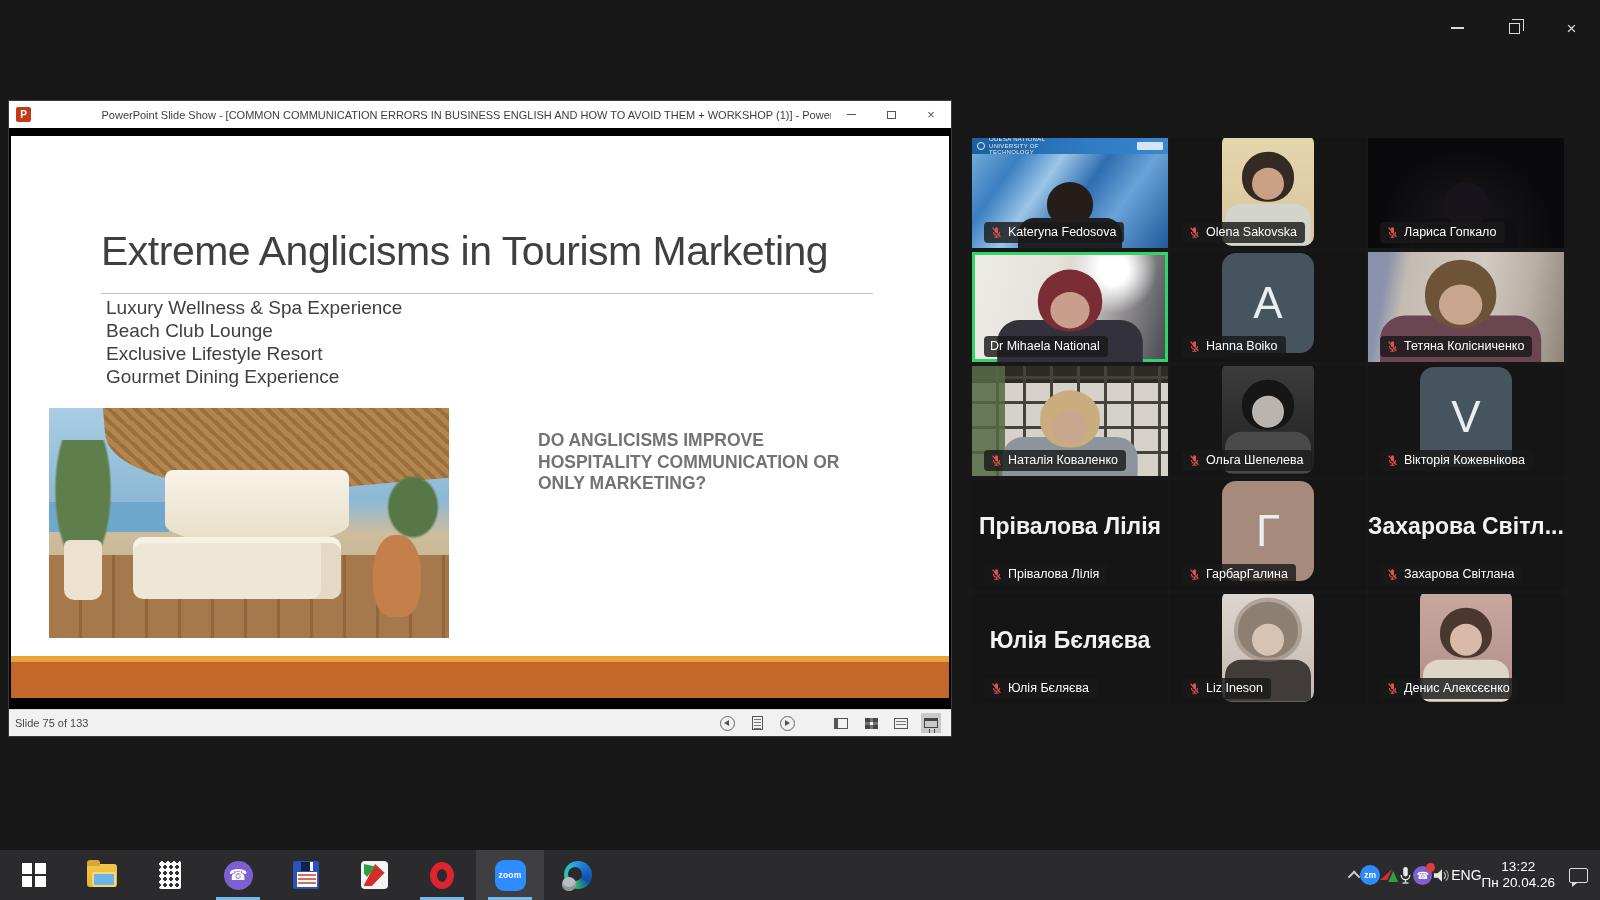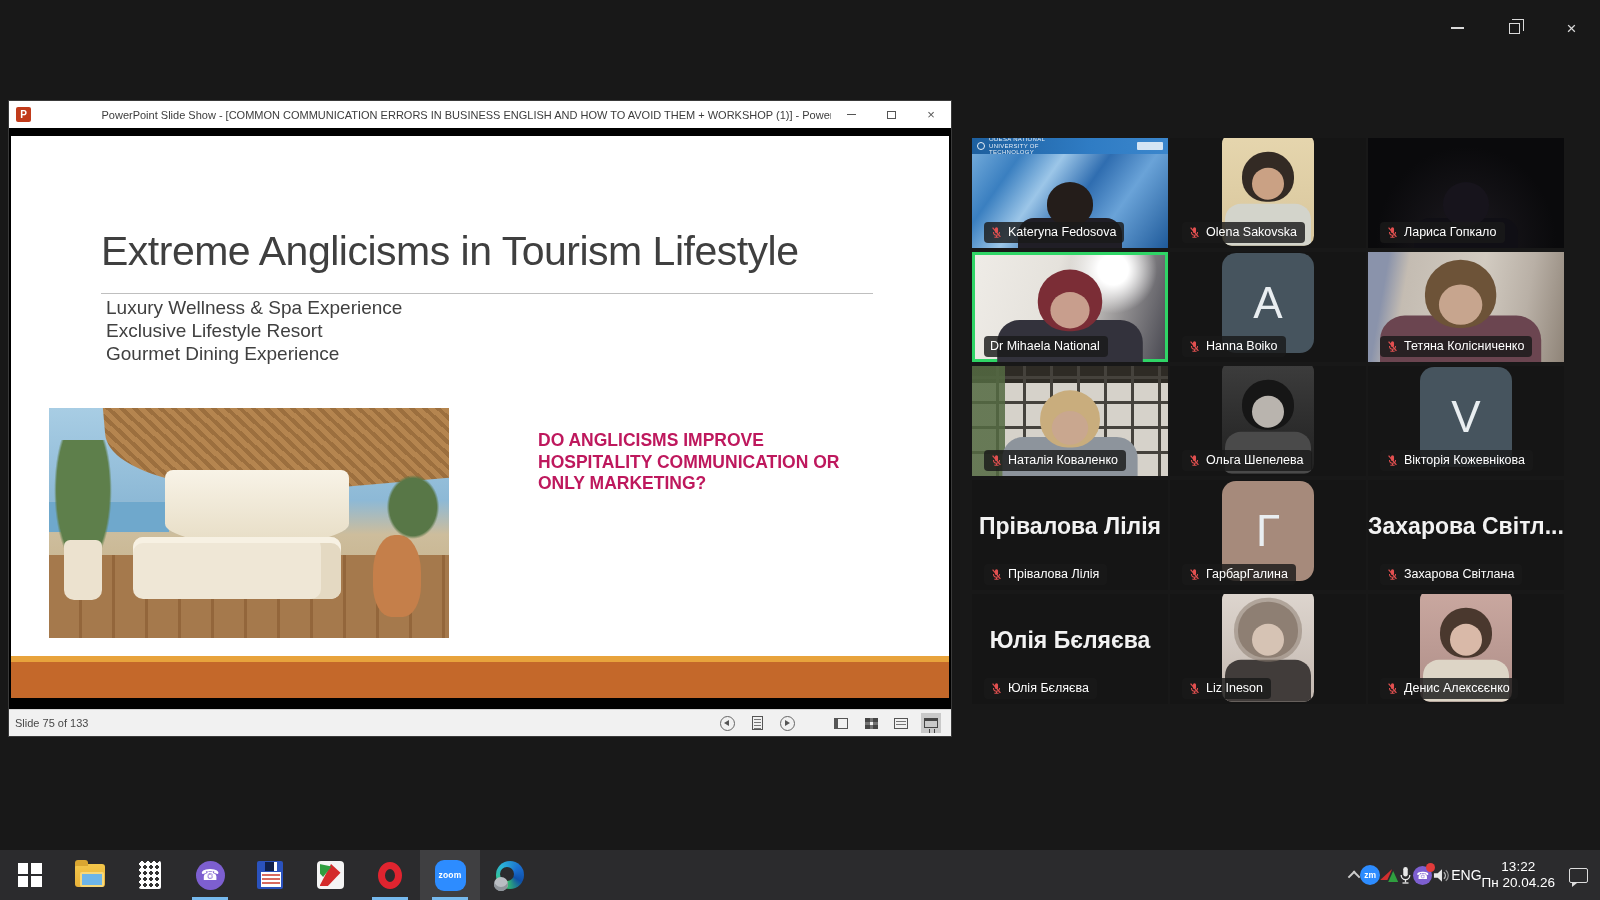--- a/index.html
+++ b/index.html
@@ -25,21 +25,21 @@
   .ppt-ic-max { width:9px; height:8px; border:1.2px solid #555; }
   .ppt-ic-close { font-size:13px; color:#555; }
   .ppt-stage { position:absolute; left:0; top:27px; right:0; bottom:27px; background:#000; }
   .slide { position:absolute; left:2px; top:8px; width:938px; height:562px; background:#fff; overflow:hidden; }
 
   .s-title { position:absolute; left:90px; top:94px; font-size:41px; letter-spacing:-0.5px; color:#3f3f3f; line-height:1.05; }
   .s-rule { position:absolute; left:90px; top:157px; width:772px; height:1px; background:#bfbfbf; }
   .s-bullets { position:absolute; left:95px; top:160px; font-size:19px; color:#404040; line-height:23px; }
   .s-body { position:absolute; left:527px; top:181px; width:300px; font-size:18px; color:#595959; line-height:21.5px; }
   .s-body b { color:#4a4a4a; }
-  .s-question { position:absolute; left:527px; top:294px; width:335px; font-size:17.5px; font-weight:bold; color:#be185d; line-height:21.5px; }
+  .s-question { position:absolute; left:527px; top:294px; width:335px; font-size:17.5px; font-weight:bold; color:#737373; line-height:21.5px; }
   .s-band-stripe { position:absolute; left:0; right:0; top:520px; height:6px; background:#e8a33c; }
   .s-band { position:absolute; left:0; right:0; top:526px; height:36px; background:#c4682a; }
 
   
   .s-photo { position:absolute; left:38px; top:272px; width:400px; height:230px; background:linear-gradient(180deg,#a8cde4 0%,#8db9d6 40%,#cdbd9c 55%,#c0a87e 100%); overflow:hidden; }
   .ph-sea { position:absolute; left:0; top:41%; width:30%; height:13%; background:#6fa8cc; }
   .ph-canopy { position:absolute; left:14%; top:-22%; width:100%; height:58%; background:repeating-linear-gradient(48deg,#b5854f 0 5px,#9c6f3e 5px 9px); border-radius:0 0 0 55%; transform:rotate(-5deg); }
   .ph-drape { position:absolute; left:29%; top:27%; width:46%; height:32%; background:linear-gradient(#f8f3e7,#e7ddc5); border-radius:8px 8px 45% 45% / 8px 8px 28% 28%; }
   .ph-deck { position:absolute; left:0; bottom:0; width:100%; height:36%; background:repeating-linear-gradient(90deg,#a5794c 0 30px,#93663b 30px 33px); }
   .ph-sofa { position:absolute; left:21%; bottom:17%; width:52%; height:27%; background:#efe7d6; border-radius:10px; box-shadow:inset 0 6px 0 #f7f1e3, inset -20px 0 0 #e4d9c2; }
@@ -102,21 +102,21 @@
 
   .big-name { position:absolute; left:0; right:0; top:0; bottom:18px; display:flex; align-items:center; justify-content:center; font-size:23px; font-weight:bold; color:#f2f2f2; white-space:nowrap; overflow:hidden; }
 
   .name-label { position:absolute; left:5px; bottom:5px; max-width:186px; display:flex; align-items:center; gap:5px; background:rgba(26,26,26,.82); border-radius:4px; padding:3px 8px 4px 6px; z-index:4;margin-left:7px; }
   .label-text { font-size:12.5px; color:#fff; white-space:nowrap; }
   .mic-muted { flex:0 0 auto; }
 
   
   .taskbar { position:absolute; left:0; bottom:0; width:1600px; height:50px; background:#2b2b2d; display:flex; align-items:stretch; }
   .tb-apps { display:flex; }
-  .app { position:relative; width:60px; display:flex; align-items:center; justify-content:center; cursor:pointer; }
+  .app { position:relative; width:68px; display:flex; align-items:center; justify-content:center; cursor:pointer; }
   .app.running::after { content:''; position:absolute; left:12px; right:12px; bottom:0; height:3px; background:#76b9ed; }
   .app.active { background:#3f3f41; }
   .ic { position:relative; }
 
   .app-start .ic { width:24px; height:24px; background:#fff; -webkit-mask:none; background-image:linear-gradient(to right,transparent 0 10.5px,#2b2b2d 10.5px 13.5px,transparent 13.5px),linear-gradient(to bottom,transparent 0 10.5px,#2b2b2d 10.5px 13.5px,transparent 13.5px); background-color:#fff; }
   .app-file-explorer .ic { width:30px; height:23px; background:linear-gradient(#f3c64a,#e8b23a); border-radius:3px; }
   .app-file-explorer .ic::before { content:''; position:absolute; left:0; top:-4px; width:13px; height:6px; background:#d9a632; border-radius:3px 3px 0 0; }
   .app-file-explorer .ic::after { content:''; position:absolute; left:5px; top:8px; width:20px; height:11px; background:#6db5e8; border:2px solid #f7d879; border-radius:2px; }
   .app-calculator .ic { width:22px; height:28px; background:#fff; border-radius:2px; padding-top:3px; background-image:radial-gradient(circle 1.6px,#333 99%,transparent),radial-gradient(circle 1.6px,#333 99%,transparent),radial-gradient(circle 1.6px,#333 99%,transparent); background-size:6px 6px; background-position:3px 9px; background-repeat:repeat; }
   .app-viber .ic { width:29px; height:29px; background:#7d5fd0; border-radius:50%; display:flex; align-items:center; justify-content:center; color:#fff; font-size:15px; }
@@ -175,24 +175,25 @@
           <span class="ppt-ic-max"></span>
         </span>
       <span class="ppt-winbtn">
           <span class="ppt-ic-close">×</span>
         </span>
     </span>
   </div>
 
   <div class="ppt-stage">
     <div class="slide">
-      <div class="s-title">Extreme Anglicisms in Tourism Lifestyle</div>
+      <div class="s-title">Extreme Anglicisms in Tourism Marketing</div>
       <div class="s-rule"></div>
       <div class="s-bullets">
         <div>Luxury Wellness &amp; Spa Experience</div>
+        <div>Beach Club Lounge</div>
         <div>Exclusive Lifestyle Resort</div>
         <div>Gourmet Dining Experience</div>
       </div>
       <div class="s-question">DO ANGLICISMS IMPROVE HOSPITALITY COMMUNICATION OR ONLY MARKETING?</div>
       <div class="s-photo">
         <div class="ph-sea"></div>
         <div class="ph-canopy"></div>
         <div class="ph-drape"></div>
         <div class="ph-deck"></div>
         <div class="ph-sofa"></div>

